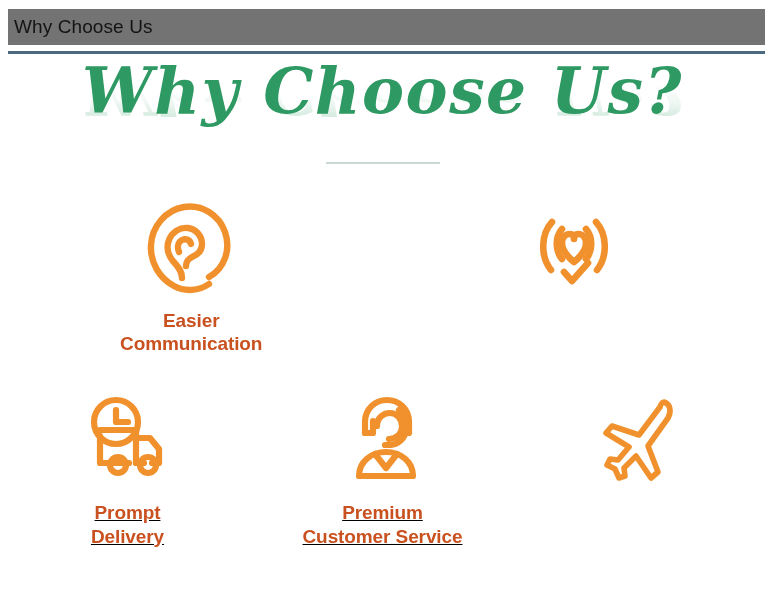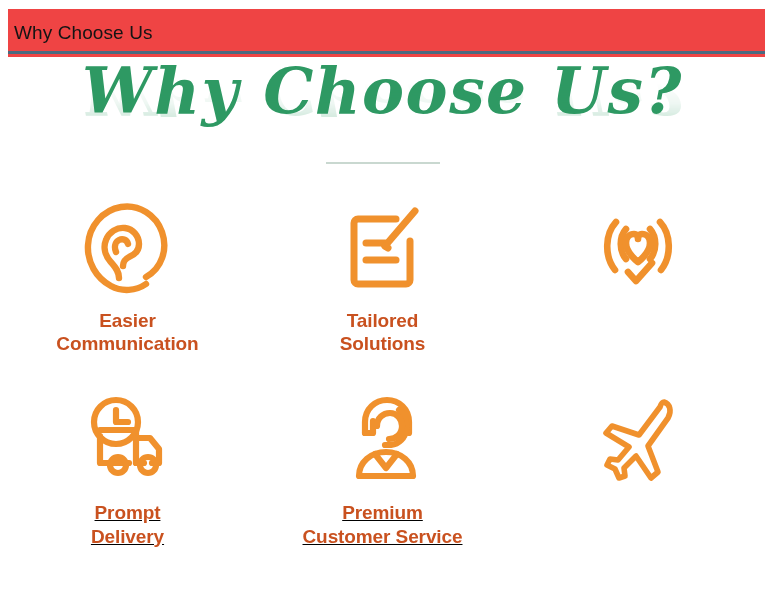--- a/index.html
+++ b/index.html
@@ -14,22 +14,22 @@
     font-family: "Liberation Sans", sans-serif;
     position: relative;
   }
 
   
   #header-bar {
     position: absolute;
     left: 8px;
     top: 9px;
     right: 0;
-    height: 48px;
-    background: #ef4444;
+    height: 36px;
+    background: #737373;
     box-sizing: border-box;
     display: flex;
     align-items: center;
   }
   #header-bar-border {
     position: absolute;
     left: 8px;
     right: 0;
     top: 51px;
     height: 3px;
@@ -169,33 +169,20 @@
         <svg width="100" height="104" viewBox="0 0 100 104" fill="none" stroke="#F0912D" stroke-width="6.4" stroke-linecap="round" stroke-linejoin="round">
           <path d="M68 88 C58 95 44 96 33 90 C18 82 9 66 10 49 C11 30 25 14 43 11 C61 8 78 19 84 36 C90 53 84 72 68 81"></path>
           <path d="M41 82 C41 74 36 70 32 65 C27 59 25 51 28 44 C31 36 39 31 47 32 C55 33 61 40 61 48 C61 55 56 59 51 61 C47 63 45 66 45 70"></path>
           <path d="M38 56 C36 51 37 46 41 44 C45 42 49 44 50 48"></path>
         </svg>
       </div>
       <div class="feature-label">Easier
 Communication</div>
     </div>
 
-    <div class="feature-cell">
-      <div class="feature-icon">
-        <svg width="100" height="104" viewBox="0 0 100 104" fill="none" stroke="#F0912D" stroke-width="7" stroke-linecap="round" stroke-linejoin="round">
-          <path d="M63 23 H25 a4 4 0 0 0 -4 4 V84 a4 4 0 0 0 4 4 H73 a4 4 0 0 0 4 -4 V45"></path>
-          <path d="M33 47 H52"></path>
-          <path d="M33 64 H63"></path>
-          <path d="M52 50 L82 15"></path>
-          <path d="M52 50 L55 52"></path>
-        </svg>
-      </div>
-      <div class="feature-label">Tailored
-Solutions</div>
-    </div>
 
     <div class="feature-cell">
       <div class="feature-icon">
         <svg width="100" height="104" viewBox="0 0 100 104" fill="none" stroke="#F0912D" stroke-width="6.6" stroke-linecap="round" stroke-linejoin="round">
           <path d="M28 26 C17 38 16 60 27 74"></path>
           <path d="M72 26 C83 38 84 60 73 74"></path>
           <path d="M38 33 C31 41 31 55 38 63"></path>
           <path d="M62 33 C69 41 69 55 62 63"></path>
           <path d="M50 66 C50 66 38 57 38 47 C38 41 42 38 46 38 C49 38 50 41 50 43 C50 41 51 38 54 38 C58 38 62 41 62 47 C62 57 50 66 50 66 Z"></path>
           <path d="M40 76 L48 85 L64 67"></path>

